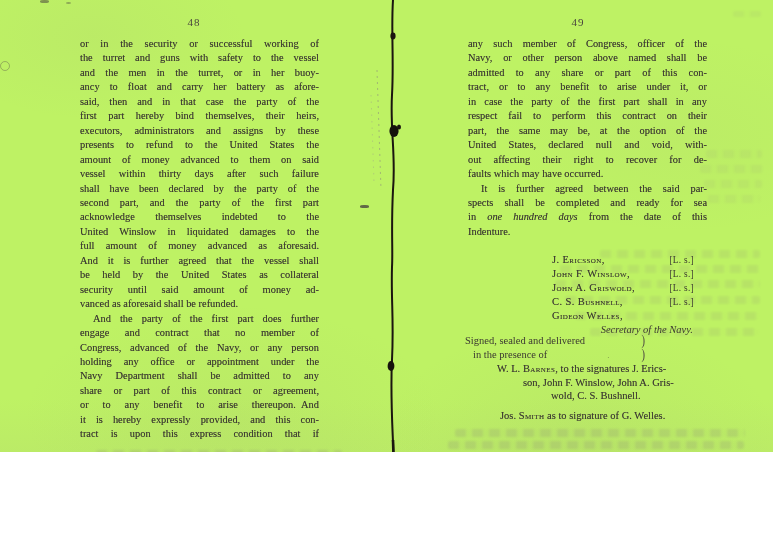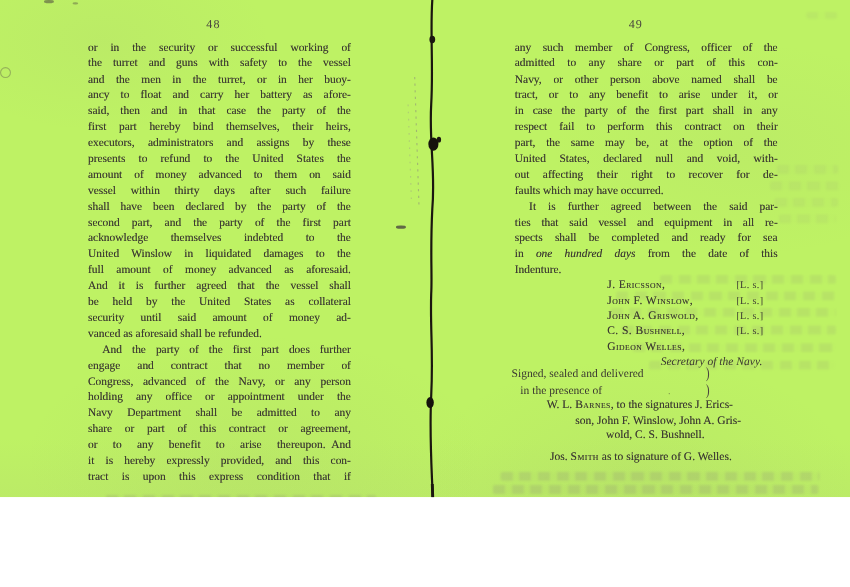--- a/index.html
+++ b/index.html
@@ -125,31 +125,30 @@
     <circle cx="398" cy="468" r="1.2" fill="#2a261f"></circle>
     <circle cx="387" cy="528" r="1.5" fill="#2a261f"></circle>
   </svg>
 
   <div>
     <div class="pagenum" style="left:468px; width:220px;">49</div>
 
     <div class="body-col" style="left:468px; top:37px; z-index:2;">
       <div>
           <div class="tline">any such member of Congress, officer of the</div>
+          <div class="tline">Navy, or other person above named shall be</div>
           <div class="tline">admitted to any share or part of this con-</div>
-          <div class="tline">Navy, or other person above named shall be</div>
           <div class="tline">tract, or to any benefit to arise under it, or</div>
           <div class="tline">in case the party of the first part shall in any</div>
           <div class="tline">respect fail to perform this contract on their</div>
           <div class="tline">part, the same may be, at the option of the</div>
           <div class="tline">United States, declared null and void, with-</div>
           <div class="tline">out affecting their right to recover for de-</div>
           <div class="tline noj">faults which may have occurred.</div>
           <div class="tline indent">It is further agreed between the said par-</div>
-          <div class="tline">ties that said vessel and equipment in all re-</div>
           <div class="tline">spects shall be completed and ready for sea</div>
         </div>
       <div class="tline"><span>in </span><i class="it">one hundred days</i><span> from the date of this</span></div>
       <div class="tline noj">Indenture.</div>
     </div>
 
     <div class="sigblock">
       <div class="sigrow">
         <span class="signame">J. Ericsson,</span>
         <span class="sigseal">[L. s.]</span>

